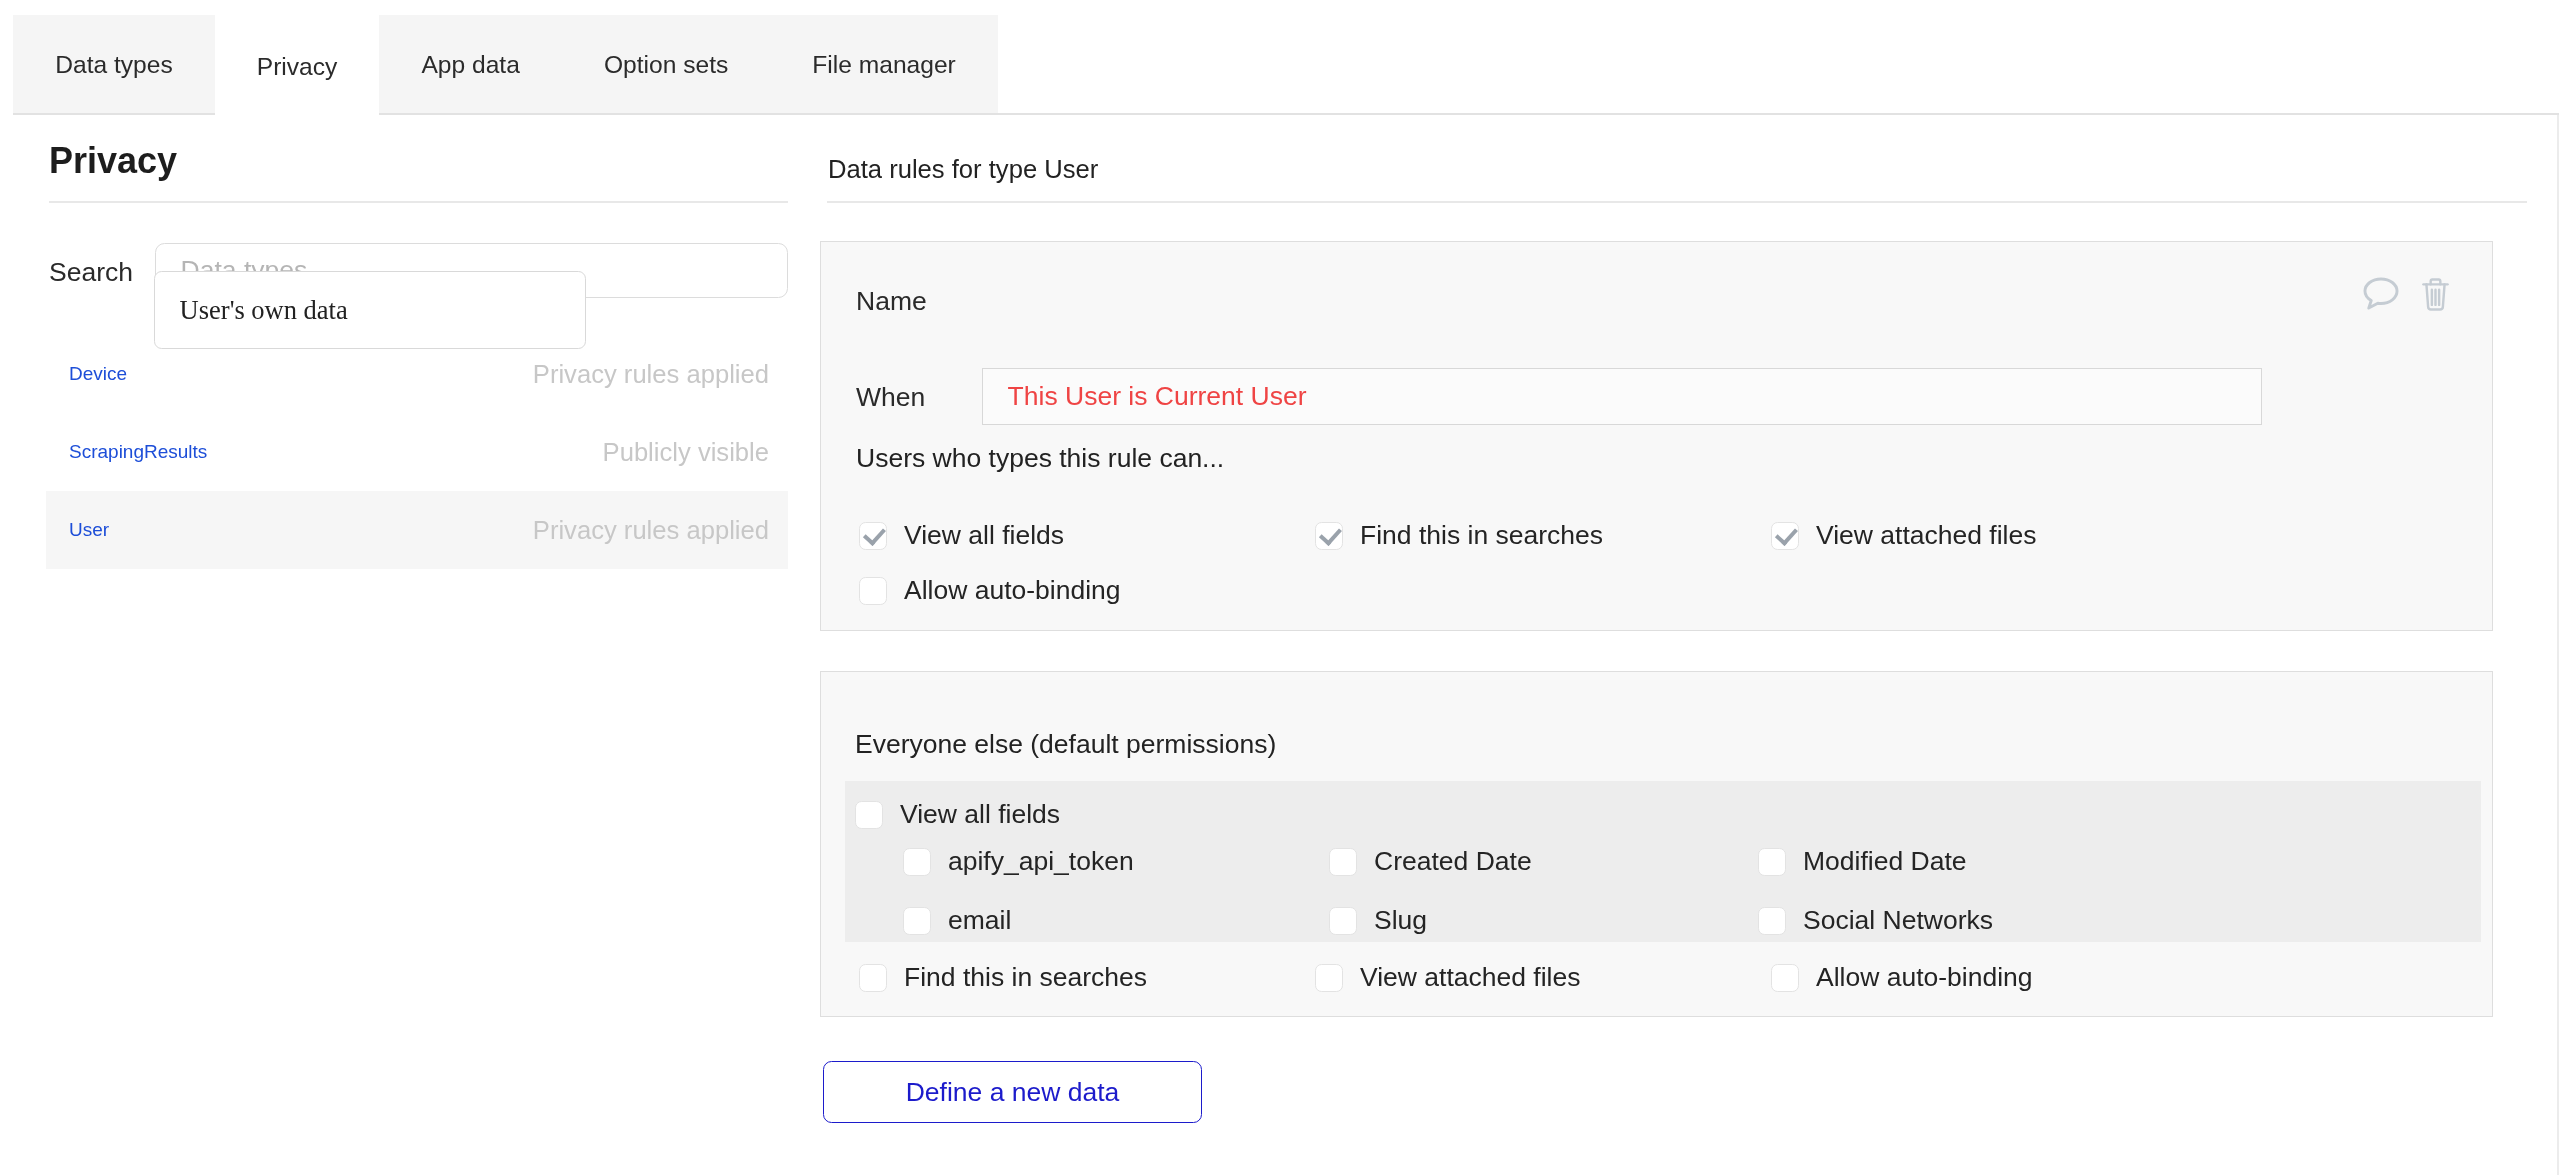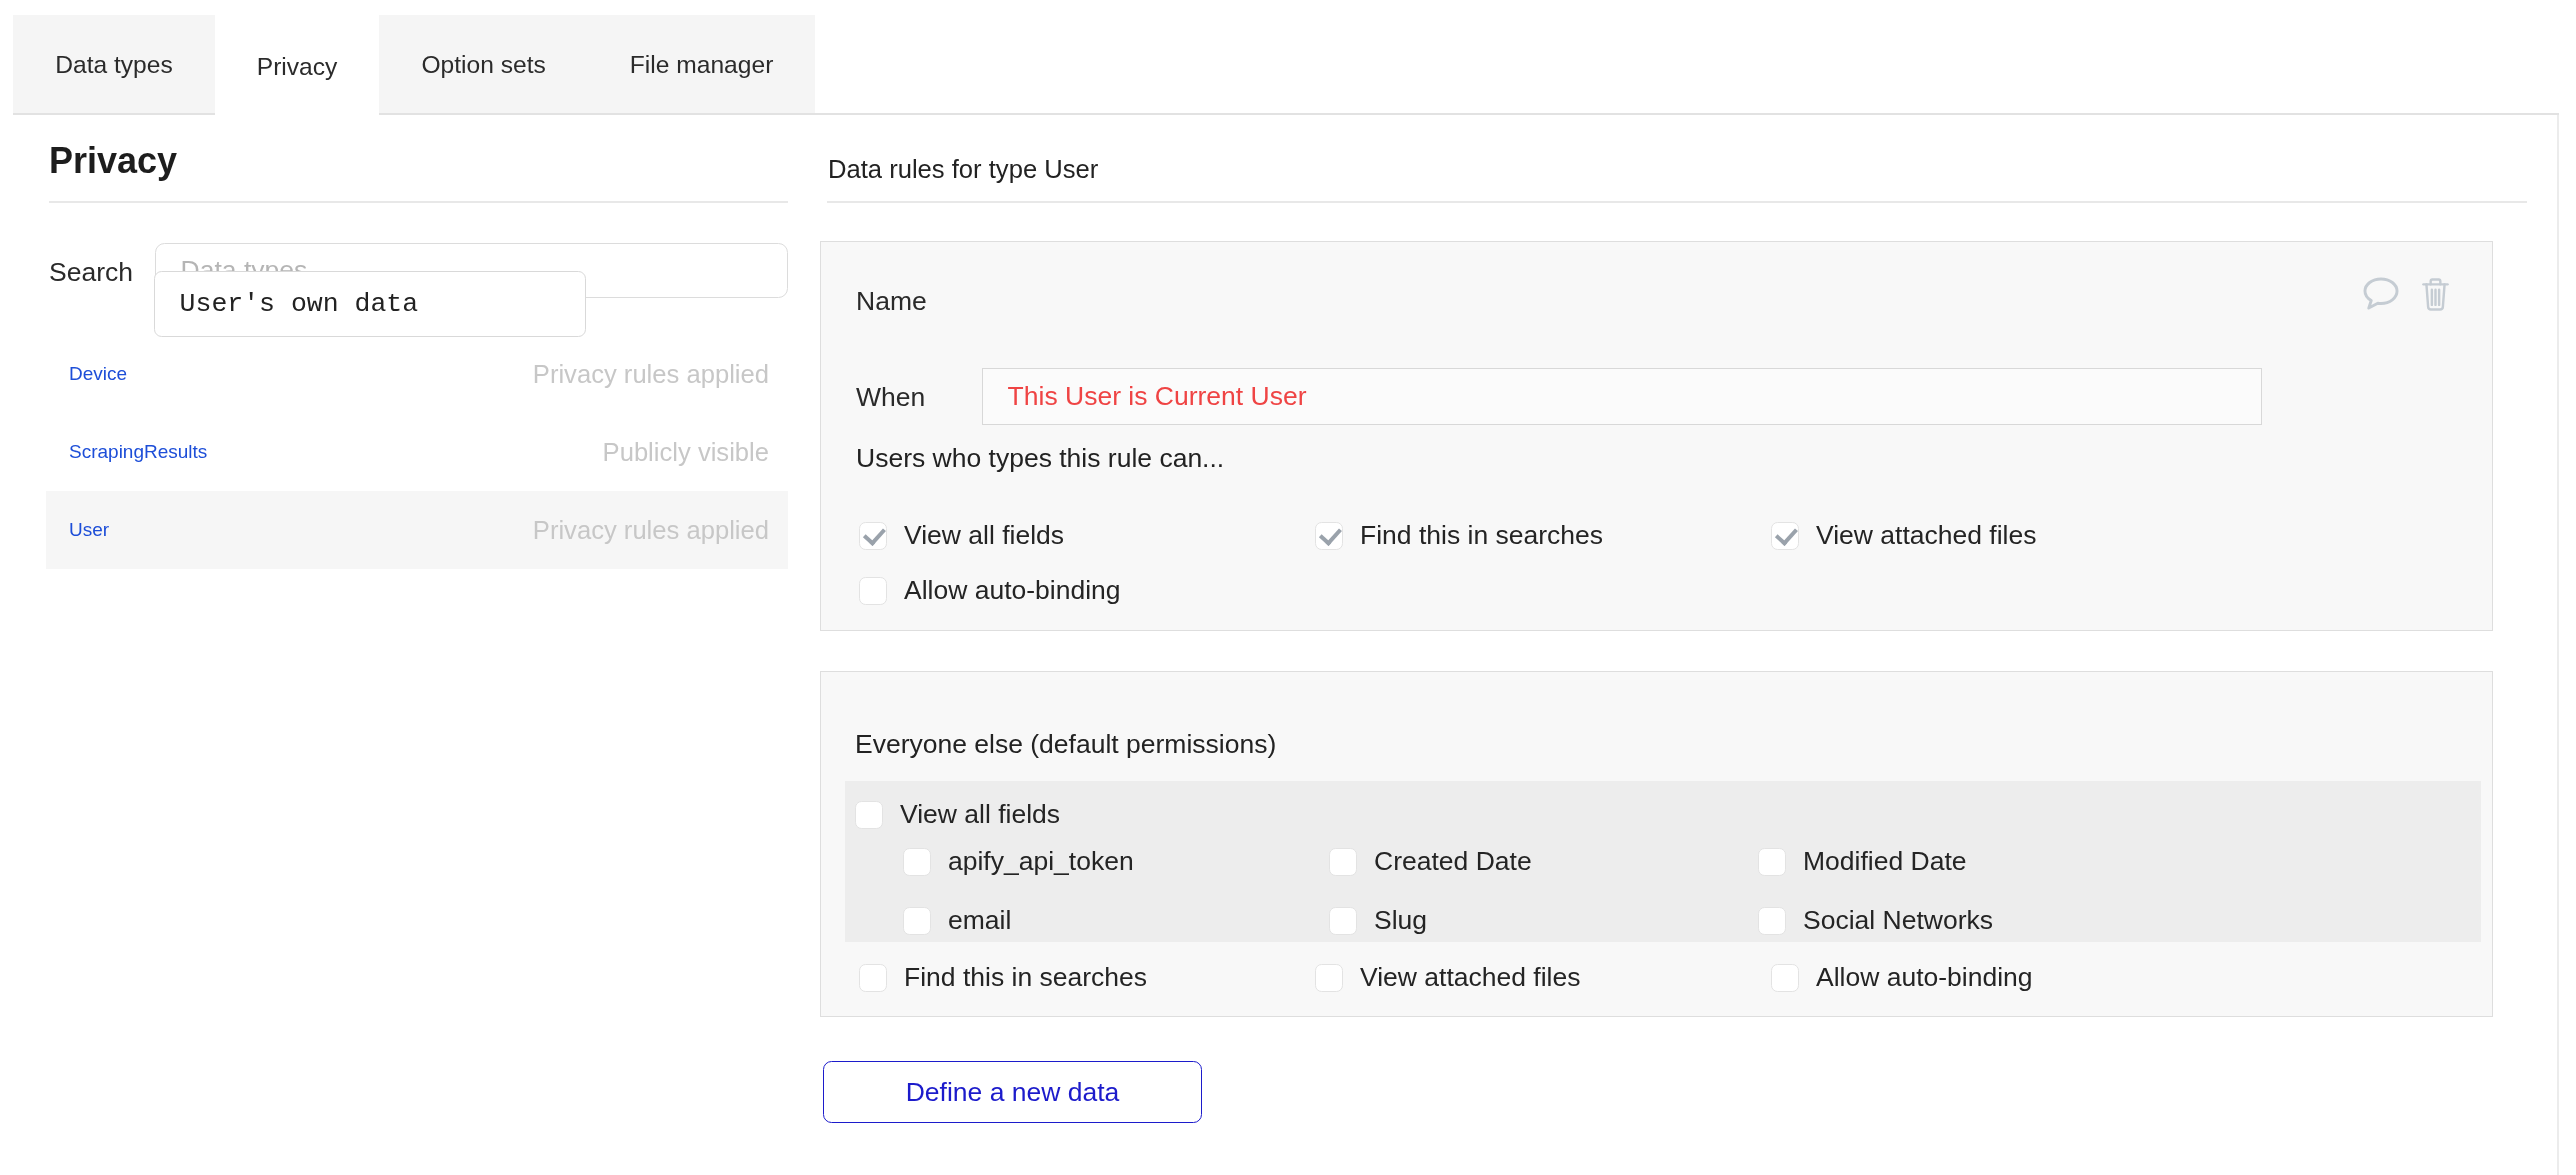--- a/index.html
+++ b/index.html
@@ -34,23 +34,23 @@
   
   #main-heading{left:828px;top:155px;font-size:25.6px;color:#222;}
   #main-divider{left:827px;top:201px;width:1700px;height:1.9px;background:#e8e8e8;}
 
   .card{background:#f8f8f8;border:1.9px solid #dedede;box-sizing:border-box;}
   #rule-card{left:820px;top:241px;width:1673px;height:390px;}
   #everyone-card{left:820px;top:671px;width:1673px;height:346px;}
 
   .field-label{font-size:26.5px;color:#2a2a2a;}
   #name-label{left:37px;top:286px;}
-  #name-input{left:154px;top:271px;width:432px;height:66px;box-sizing:border-box;
+  #name-input{left:154px;top:271px;width:432px;height:78px;box-sizing:border-box;
      background:#fff;border:1.9px solid #d9d9d9;border-radius:7.6px;font-size:26.5px;color:#222;
-     padding:0 24.6px;outline:none;font-family:Liberation Mono, monospace;}
+     padding:0 24.6px;outline:none;font-family:Liberation Serif, serif;}
   #card-icons{left:2362px;top:276px;display:flex;gap:21px;align-items:center;}
   .icon-btn{cursor:pointer;display:flex;align-items:center;}
   #when-label{left:37px;top:382px;}
   #when-box{left:982px;top:368px;width:1280px;height:57px;box-sizing:border-box;
      background:#fbfbfb;border:1.9px solid #d8d8d8;display:flex;align-items:center;
      padding:0 24.6px;cursor:pointer;}
   #when-value{font-size:26.5px;color:#ef4444;}
   #match-intro{left:856px;top:443px;font-size:26.5px;color:#222;}
 
   .perm-grid{display:grid;grid-template-columns:456px 456px auto;row-gap:24px;}
@@ -72,20 +72,21 @@
      background:#fff;border:1.9px solid #1c1bcb;border-radius:8.5px;color:#1c1bcb;
      font-size:26.5px;display:flex;align-items:center;justify-content:center;cursor:pointer;
      font-family:"Liberation Sans","DejaVu Sans",sans-serif;}
 </style>
 </head>
 <body>
 
 <div id="tabbar" class="abs">
   <div class="tab">Data types</div>
   <div class="tab active">Privacy</div>
+  <div class="tab">App data</div>
   <div class="tab">Option sets</div>
   <div class="tab">File manager</div>
 </div>
 <div id="tabline" class="abs"></div>
 <div id="rightline" class="abs"></div>
 
 <div id="side-title" class="abs">Privacy</div>
 <div id="side-divider" class="abs"></div>
 <div id="search-label" class="abs">Search</div>
 <input id="search-input" class="abs" type="text" placeholder="Data types" style="">

